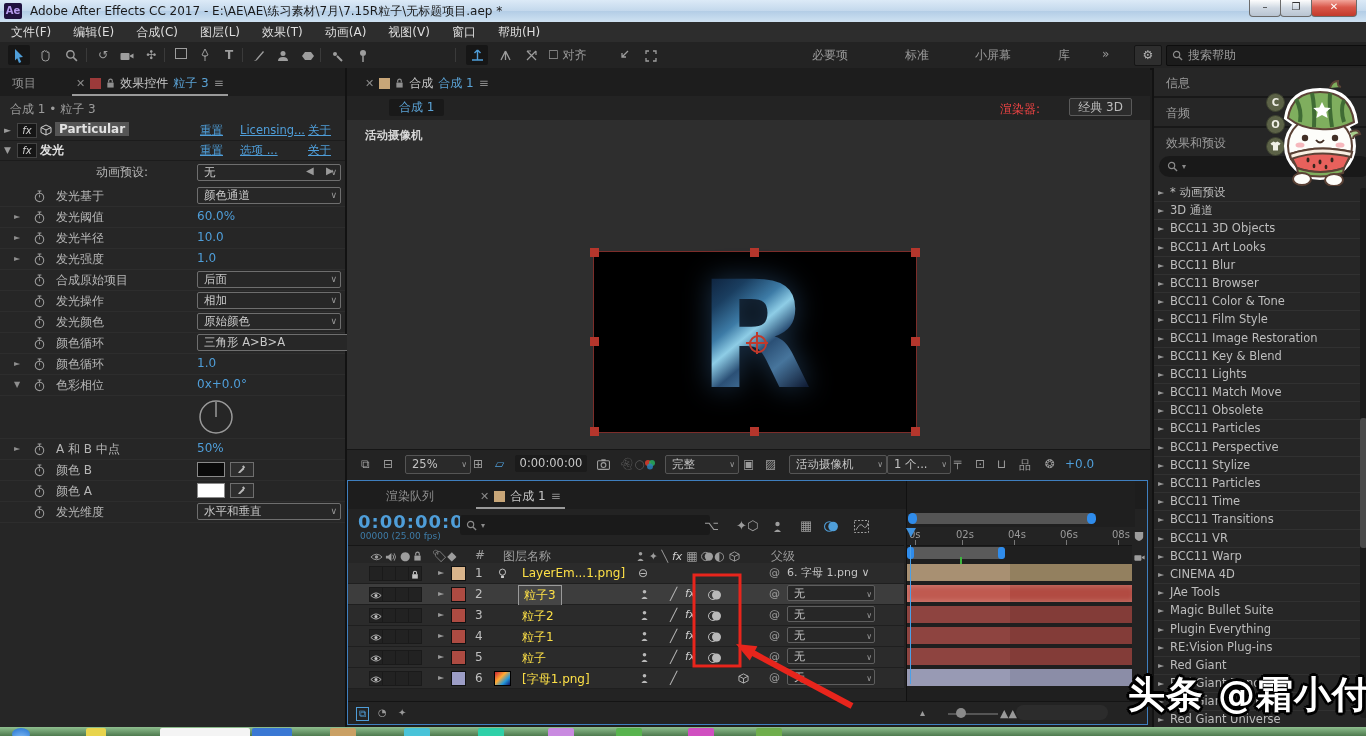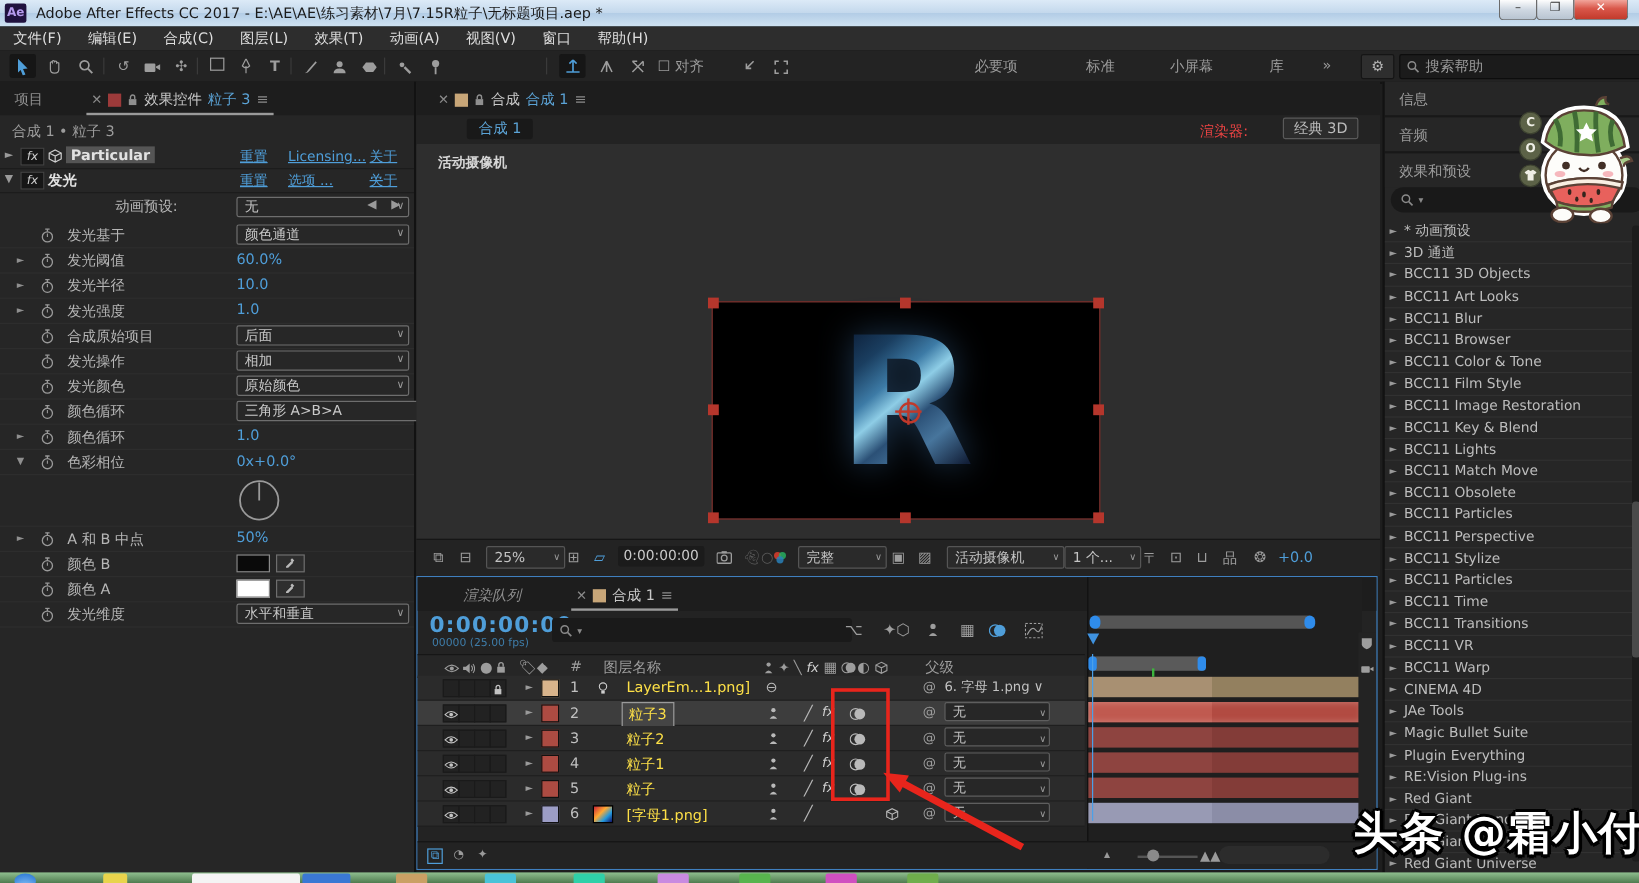--- a/index.html
+++ b/index.html
@@ -573,21 +573,21 @@
     <span class="cbt" style="left:628px;">⊡</span>
     <span class="cbt" style="left:650px;">⊔</span>
     <span class="cbt" style="left:672px;">品</span>
     <span class="cbt" style="left:698px;">❂</span>
     <span class="cbt blue" style="left:718px;color:#4f9ed9;">+0.0</span>
   </div>
 </div>
 
 <div id="timeline">
   <div class="ptab-bar" style="background:#1d1d1d;">
-    <span class="ptab-inactive" style="left:38px;font-style:italic;">渲染队列</span>
+    <span class="ptab-inactive" style="left:38px;">渲染队列</span>
     <div class="ptab-active" style="left:128px;">
       <span class="tab-x">✕</span>
       <span class="tab-sw" style="background:#c8a678;"></span>
       <span>合成 1</span>
       <span class="tab-menu">≡</span>
     </div>
   </div>
 
   <div id="tl-toolbar">
     <span id="tl-timecode">0:00:00:00</span>
@@ -804,20 +804,32 @@
         <span class="swcell" style="left: 390px;"><svg class="ic" width="11" height="11" viewBox="0 0 12 12">
             <path d="M6 1 L11 3.5 V8.5 L6 11 L1 8.5 V3.5 Z M1 3.5 L6 6 L11 3.5 M6 6 V11" fill="none" stroke="#b9b9b9"></path>
           </svg></span>
         <span class="pick">@</span>
         <div class="parent-dd"><span>无</span><span class="pchev">∨</span></div>
       </div>
     </div>
 
   <div id="track">
     <div id="top-scroll"></div>
+    <div id="ruler">
+        <span class="rlabel" style="left: 2px;">0s</span>
+        <span class="rtick" style="left: 8px;"></span>
+        <span class="rlabel" style="left: 49px;">02s</span>
+        <span class="rtick" style="left: 55px;"></span>
+        <span class="rlabel" style="left: 101px;">04s</span>
+        <span class="rtick" style="left: 107px;"></span>
+        <span class="rlabel" style="left: 153px;">06s</span>
+        <span class="rtick" style="left: 159px;"></span>
+        <span class="rlabel" style="left: 205px;">08s</span>
+        <span class="rtick" style="left: 211px;"></span>
+      </div>
     <div id="workarea"></div>
     <div id="bars">
         <div class="bar">
           <div class="bar-inner" style="background: linear-gradient(90deg, rgb(168, 144, 114) 0%, rgb(168, 144, 114) 45%, rgb(147, 128, 95) 45%, rgb(147, 128, 95) 100%);"></div>
         </div>
         <div class="bar">
           <div class="bar-inner" style="background: linear-gradient(90deg, rgb(192, 90, 80) 0%, rgb(192, 90, 80) 45%, rgb(178, 75, 66) 45%, rgb(178, 75, 66) 100%); box-shadow: rgba(255, 230, 220, 0.35) 0px 0px 6px inset;"></div>
         </div>
         <div class="bar">
           <div class="bar-inner" style="background: linear-gradient(90deg, rgb(142, 68, 64) 0%, rgb(142, 68, 64) 45%, rgb(131, 60, 56) 45%, rgb(131, 60, 56) 100%);"></div>

